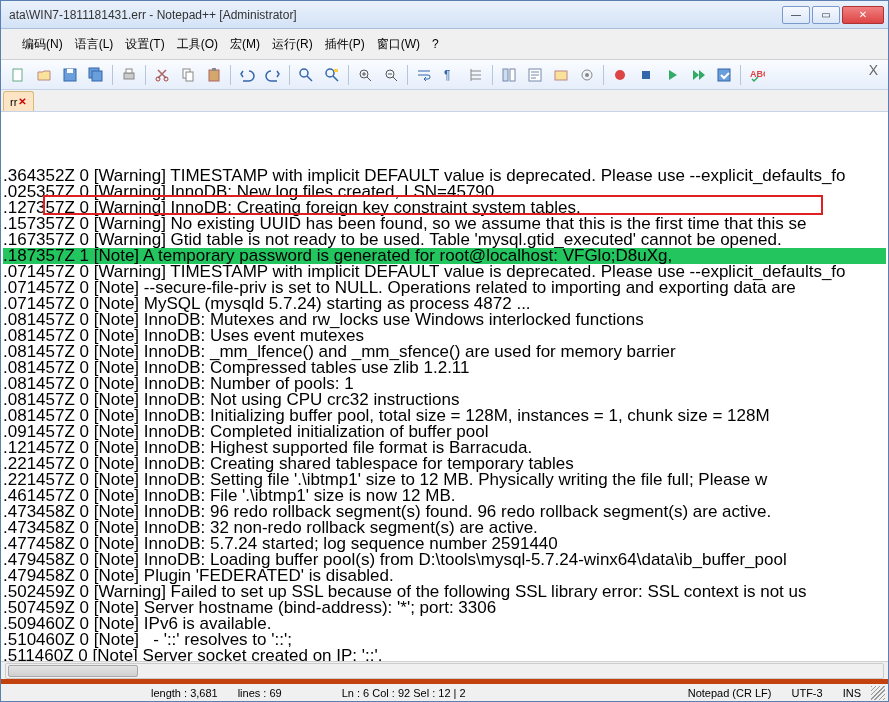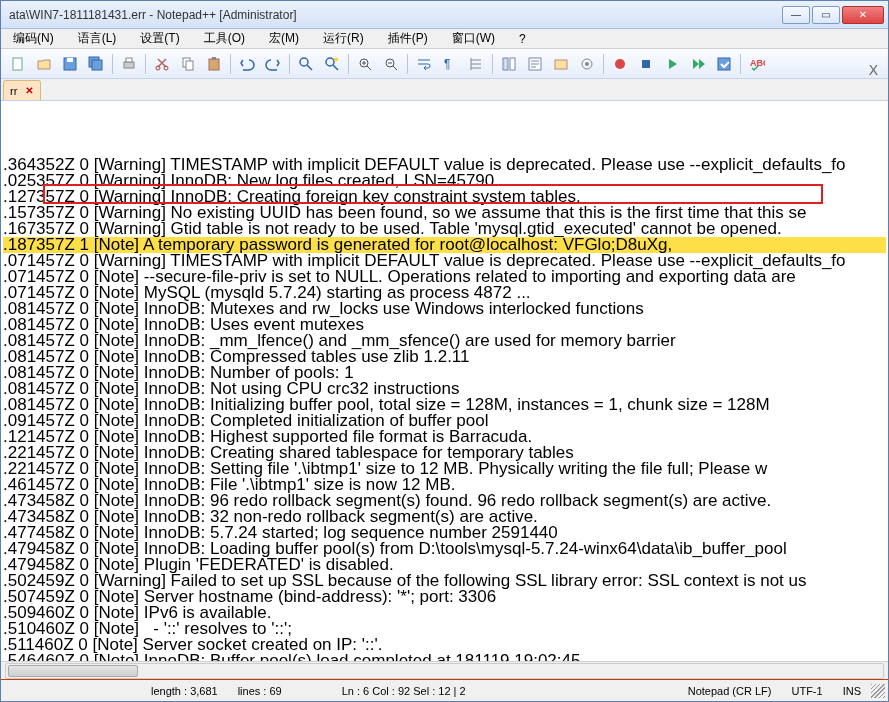--- a/index.html
+++ b/index.html
@@ -6,44 +6,44 @@
 body { font-family: "Segoe UI", Tahoma, sans-serif; font-size: 12px; background: #fff; overflow: hidden; }
 .window { width: 889px; height: 702px; background: #fff; border: 1px solid #5a7fb0; display: flex; flex-direction: column; }
 
 .titlebar { height: 28px; background: linear-gradient(#eaf1fb, #d4e3f7); display: flex; align-items: center; padding: 0 4px; border-bottom: 1px solid #a8bfdc; }
 .titlebar-text { flex: 1; font-size: 12px; padding-left: 4px; color: #333; white-space: nowrap; }
 .win-btns { display: flex; gap: 2px; }
 .win-btn { width: 28px; height: 18px; border: 1px solid #7a9acb; border-radius: 2px; background: linear-gradient(#f6f9fe,#dce8f8); display: flex; align-items: center; justify-content: center; font-size: 10px; color: #333; cursor: pointer; }
 .win-btn.close { background: linear-gradient(#f08080,#d44); color: #fff; border-color: #a33; width: 42px; }
 .win-x { position: absolute; right: 10px; top: 33px; font-size: 14px; color: #666; cursor: pointer; font-family: Arial; }
 
-.menubar { height: 20px; background: #f0f0f0; display: flex; align-items: center; padding: 0 6px; border-bottom: 1px solid #d0d0d0; gap: 12px; position: relative; }
+.menubar { height: 31px; background: #f0f0f0; display: flex; align-items: center; padding: 0 15px; border-bottom: 1px solid #d0d0d0; gap: 0; position: relative; }
 .menu-item { padding: 2px 6px; cursor: pointer; }
 
 .toolbar { height: 30px; background: linear-gradient(#fafcff,#e6eefb); border-bottom: 1px solid #c6d2e6; display: flex; align-items: center; padding: 2px 4px; gap: 0; }
 .tbtn { width: 24px; height: 24px; border: 1px solid transparent; border-radius: 2px; display: flex; align-items: center; justify-content: center; margin: 0 1px; cursor: pointer; }
 .tsep { width: 1px; height: 20px; background: #b8c6db; margin: 0 3px; }
 .tbtn svg { width: 16px; height: 16px; }
 
 .tabbar { height: 22px; background: #f0f0f0; display: flex; align-items: flex-end; border-bottom: 1px solid #c6d2e6; padding-left: 2px; }
-.tab { height: 20px; background: #fce4c4; border: 1px solid #d4ba7c; border-bottom: none; border-radius: 3px 3px 0 0; padding: 2px 6px; font-size: 11px; display: flex; align-items: center; gap: 8px; justify-content: center; }
+.tab { height: 20px; background: #fce4c4; border: 1px solid #d4ba7c; border-bottom: none; border-radius: 3px 3px 0 0; padding: 2px 6px; font-size: 11px; display: flex; align-items: center; gap: 1px; justify-content: center; }
 .tab .x { color: #c00; font-weight: bold; cursor: pointer; font-size: 10px; }
 
 .editor { flex: 1; background: #fff; overflow: auto; font-family: Liberation Sans, sans-serif; font-size: 17px; line-height: 16px; white-space: pre; padding: 8px 2px; position: relative; }
 .editor .line { height: 16px; }
-.editor .line.highlight { background: #fde047; position: relative; }
+.editor .line.highlight { background: #22c55e; position: relative; }
 .red-box { position: absolute; border: 2px solid #e02020; pointer-events: none; }
 
 .watermark { position: absolute; right: 10px; bottom: 24px; font-size: 12px; color: rgba(150,150,160,0.5); }
 
 .hscroll-row { height: 18px; background: #f0f0f0; border-top: 1px solid #d0d0d0; display: flex; align-items: center; }
 .hscroll-bar { flex: 1; height: 16px; background: #f0f0f0; border: 1px solid #ccc; border-radius: 2px; margin: 0 4px; position: relative; }
 .hscroll-thumb { position: absolute; left: 2px; top: 1px; width: 130px; height: 12px; background: linear-gradient(#e4e4e4,#cfcfcf); border: 1px solid #aaa; border-radius: 2px; }
 
-.statusbar { height: 22px; background: #f0f0f0; border-top: 1px solid #c2410c; display: flex; align-items: center; font-size: 11px; }
+.statusbar { height: 22px; background: #f0f0f0; border-top: 5px solid #c2410c; display: flex; align-items: center; font-size: 11px; }
 .status-cell { padding: 0 10px; }
 .status-grip { margin-left: auto; width: 14px; height: 14px; background: repeating-linear-gradient(135deg, #999 0 1px, transparent 1px 3px); margin-right: 3px; }
 </style>
 </head>
 <body>
 
 <div class="window">
 
   <div class="titlebar">
     <span class="titlebar-text">ata\WIN7-1811181431.err - Notepad++ [Administrator]</span>
@@ -249,19 +249,19 @@
   </div>
 
   <div class="statusbar">
     <div class="status-cell" style="width:140px"></div>
     <div class="status-cell">length : 3,681</div>
     <div class="status-cell">lines : 69</div>
     <div class="status-cell" style="width:40px"></div>
     <div class="status-cell">Ln : 6    Col : 92    Sel : 12 | 2</div>
     <div class="status-cell" style="flex:1"></div>
     <div class="status-cell">Notepad (CR LF)</div>
-    <div class="status-cell">UTF-1</div>
+    <div class="status-cell">UTF-3</div>
     <div class="status-cell">INS</div>
     <div class="status-grip"></div>
   </div>
 
   <div class="watermark"></div>
 </div>
 
 </body></html>

